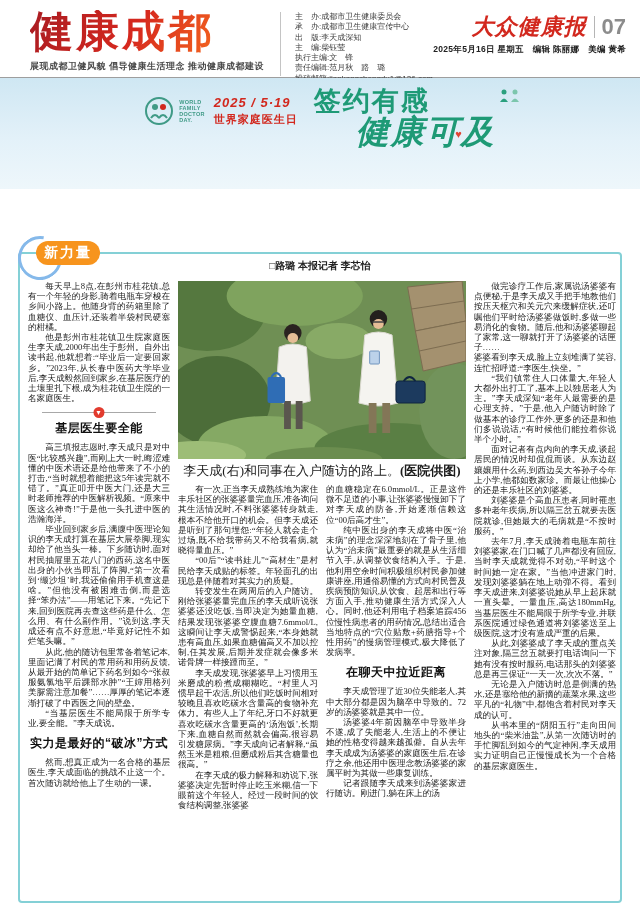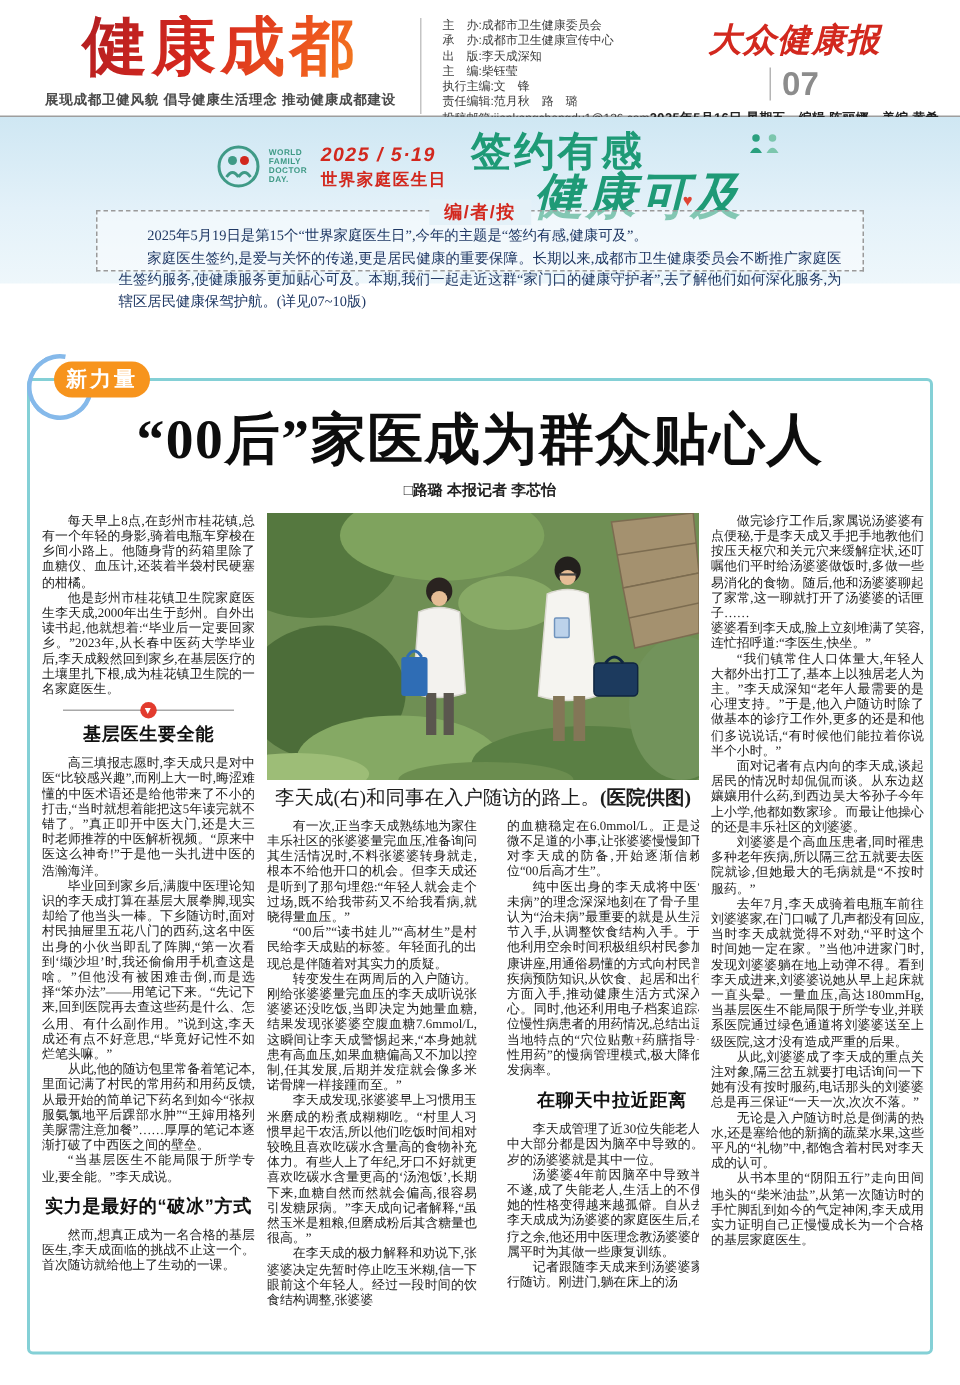--- a/index.html
+++ b/index.html
@@ -3,26 +3,26 @@
 <meta charset="utf-8">
 <style>
   html,body{margin:0;padding:0;}
   body{width:640px;height:923px;background:#ffffff;font-family:"Liberation Sans",sans-serif;overflow:hidden;}
   .page{position:relative;width:640px;height:923px;background:#fff;overflow:hidden;}
 
   
   .header{display:flex;align-items:flex-start;padding:10px 14px 6px 30px;border-bottom:1px solid #9e9e9e;height:78px;box-sizing:border-box;}
   .brand-block{display:flex;flex-direction:column;}
   .brand{font-family:Liberation Serif, serif;font-size:43px;font-weight:900;letter-spacing:3px;line-height:1;
-         background:linear-gradient(120deg,#a81c22,#d6281e 45%,#ef5a1e 75%,#f59a23);-webkit-background-clip:text;background-clip:text;color:transparent;text-align:center;}
+         background:linear-gradient(120deg,#a81c22,#d6281e 45%,#ef5a1e 75%,#f59a23);-webkit-background-clip:text;background-clip:text;color:transparent;}
   .tagline{font-size:9px;color:#4a4a4a;font-weight:bold;letter-spacing:.5px;margin-top:7px;}
   .vline{border-left:1px solid #c4c4c4;height:64px;margin:2px 14px 0 16px;}
   .masthead{font-size:8px;color:#3d3d3d;line-height:10.3px;padding-top:2px;}
   .head-right{margin-left:auto;text-align:right;padding-top:6px;}
-  .paper-row{display:flex;align-items:center;justify-content:flex-end;gap:7px;flex-direction:column;}
+  .paper-row{display:flex;align-items:center;justify-content:flex-end;gap:7px;}
   .paper-name{font-family:"Liberation Serif","DejaVu Serif",serif;color:#d2281e;font-weight:900;font-style:italic;font-size:22px;letter-spacing:1px;line-height:1;}
   .pageno{font-size:22px;color:#8c8c8c;font-weight:bold;line-height:1;border-left:1px solid #b5b5b5;padding-left:7px;}
   .date-line{font-size:8.5px;color:#222;font-weight:bold;margin-top:6px;letter-spacing:.3px;}
 
   
   .banner{position:relative;height:111px;background:linear-gradient(180deg,#cfe7f3,#e3f1f9 55%,#eef7fb);}
   .banner-logos{display:flex;justify-content:center;align-items:flex-start;gap:10px;padding-top:9px;}
   .wfd{display:flex;align-items:center;gap:5px;margin-top:8px;}
   .wfd-en{font-size:5.5px;line-height:6px;color:#3f9a86;font-weight:bold;letter-spacing:.3px;}
   .wfd-red{margin-left:4px;}
@@ -42,21 +42,21 @@
   .article{position:absolute;left:18px;top:252px;width:604px;height:651px;border:2px solid #84d0d6;border-radius:4px;background:#fff;box-sizing:border-box;}
   .badge-wrap{position:absolute;top:-13px;left:16px;}
   .badge-arc{position:absolute;left:-18px;top:-5px;width:38px;height:38px;border:3px solid #85b9ea;border-right-color:transparent;border-radius:50%;transform:rotate(-35deg);}
   .badge{position:relative;display:inline-block;background:#f7941d;color:#fff;font-weight:bold;font-size:14px;letter-spacing:2px;padding:3px 8px;border-radius:12px;}
   .headline{margin:20px 8px 2px;text-align:center;font-family:"Liberation Serif","DejaVu Serif",serif;font-size:37px;font-weight:900;color:#0d0d0d;letter-spacing:1px;line-height:1.1;}
   .byline{text-align:center;font-size:10px;font-weight:bold;color:#222;margin:5px 0 8px;}
 
   .body-cols{display:flex;gap:8px;padding:0 8px;}
   .col{width:142px;flex:none;height:540px;overflow:hidden;}
   .mid{width:288px;flex:none;}
-  .midcols{display:flex;gap:20px;height:338px;overflow:hidden;}
+  .midcols{display:flex;gap:8px;height:338px;overflow:hidden;}
   .midcol{width:140px;flex:none;height:338px;overflow:hidden;}
 
   .p{font-family:"Liberation Serif","DejaVu Serif",serif;font-size:8.6px;line-height:10.2px;color:#1c1c1c;text-align:justify;text-indent:2em;margin:0;}
   .no-indent{text-indent:0;}
   .subhead{font-size:12px;font-weight:900;color:#101010;text-align:center;margin:7px 0 5px;letter-spacing:.5px;}
 
   .divider{position:relative;border-top:1px solid #a8a8a8;margin:9px 14px 3px;}
   .pin{position:absolute;left:50%;top:-6px;transform:translateX(-50%);width:11px;height:11px;background:#e23b2e;border-radius:50%;}
   .pin::after{content:"";position:absolute;left:3px;top:4px;border-left:2.5px solid transparent;border-right:2.5px solid transparent;border-top:4.5px solid #fff;}
 
@@ -118,33 +118,27 @@
         <div class="l2">健康可及</div>
         <span class="heart">♥</span>
         <svg class="fig-icon" width="24" height="14" viewBox="0 0 24 14">
           <circle cx="6" cy="3" r="2.5" fill="#2aa07e"></circle>
             <path d="M2 13 q4 -7 8 0" fill="#2aa07e"></path>
           <circle cx="17" cy="3" r="2.5" fill="#7cc6ad"></circle>
             <path d="M13 13 q4 -7 8 0" fill="#7cc6ad"></path>
         </svg>
       </div>
     </div>
-    <div class="note-box">
-      <div class="note-title">编/者/按</div>
-      <p class="note-p">2025年5月19日是第15个“世界家庭医生日”,今年的主题是“签约有感,健康可及”。</p>
-      <p class="note-p">家庭医生签约,是爱与关怀的传递,更是居民健康的重要保障。长期以来,成都市卫生健康委员会不断推广家庭医生签约服务,使健康服务更加贴心可及。本期,我们一起走近这群“家门口的健康守护者”,去了解他们如何深化服务,为辖区居民健康保驾护航。(详见07~10版)</p>
-    </div>
   </div>
 
   <div class="article">
     <div class="badge-wrap">
       <span class="badge-arc"></span>
       <span class="badge">新力量</span>
     </div>
-    <h1 class="headline">“00后”家医成为群众贴心人</h1>
     <div class="byline">□路璐 本报记者 李芯怡</div>
 
     <div class="body-cols">
 
       <div class="col">
         <p class="p">每天早上8点,在彭州市桂花镇,总有一个年轻的身影,骑着电瓶车穿梭在乡间小路上。他随身背的药箱里除了血糖仪、血压计,还装着半袋村民硬塞的柑橘。</p>
         <p class="p">他是彭州市桂花镇卫生院家庭医生李天成,2000年出生于彭州。自外出读书起,他就想着:“毕业后一定要回家乡。”2023年,从长春中医药大学毕业后,李天成毅然回到家乡,在基层医疗的土壤里扎下根,成为桂花镇卫生院的一名家庭医生。</p>
         <div class="divider">
             <span class="pin"></span>
           </div>

